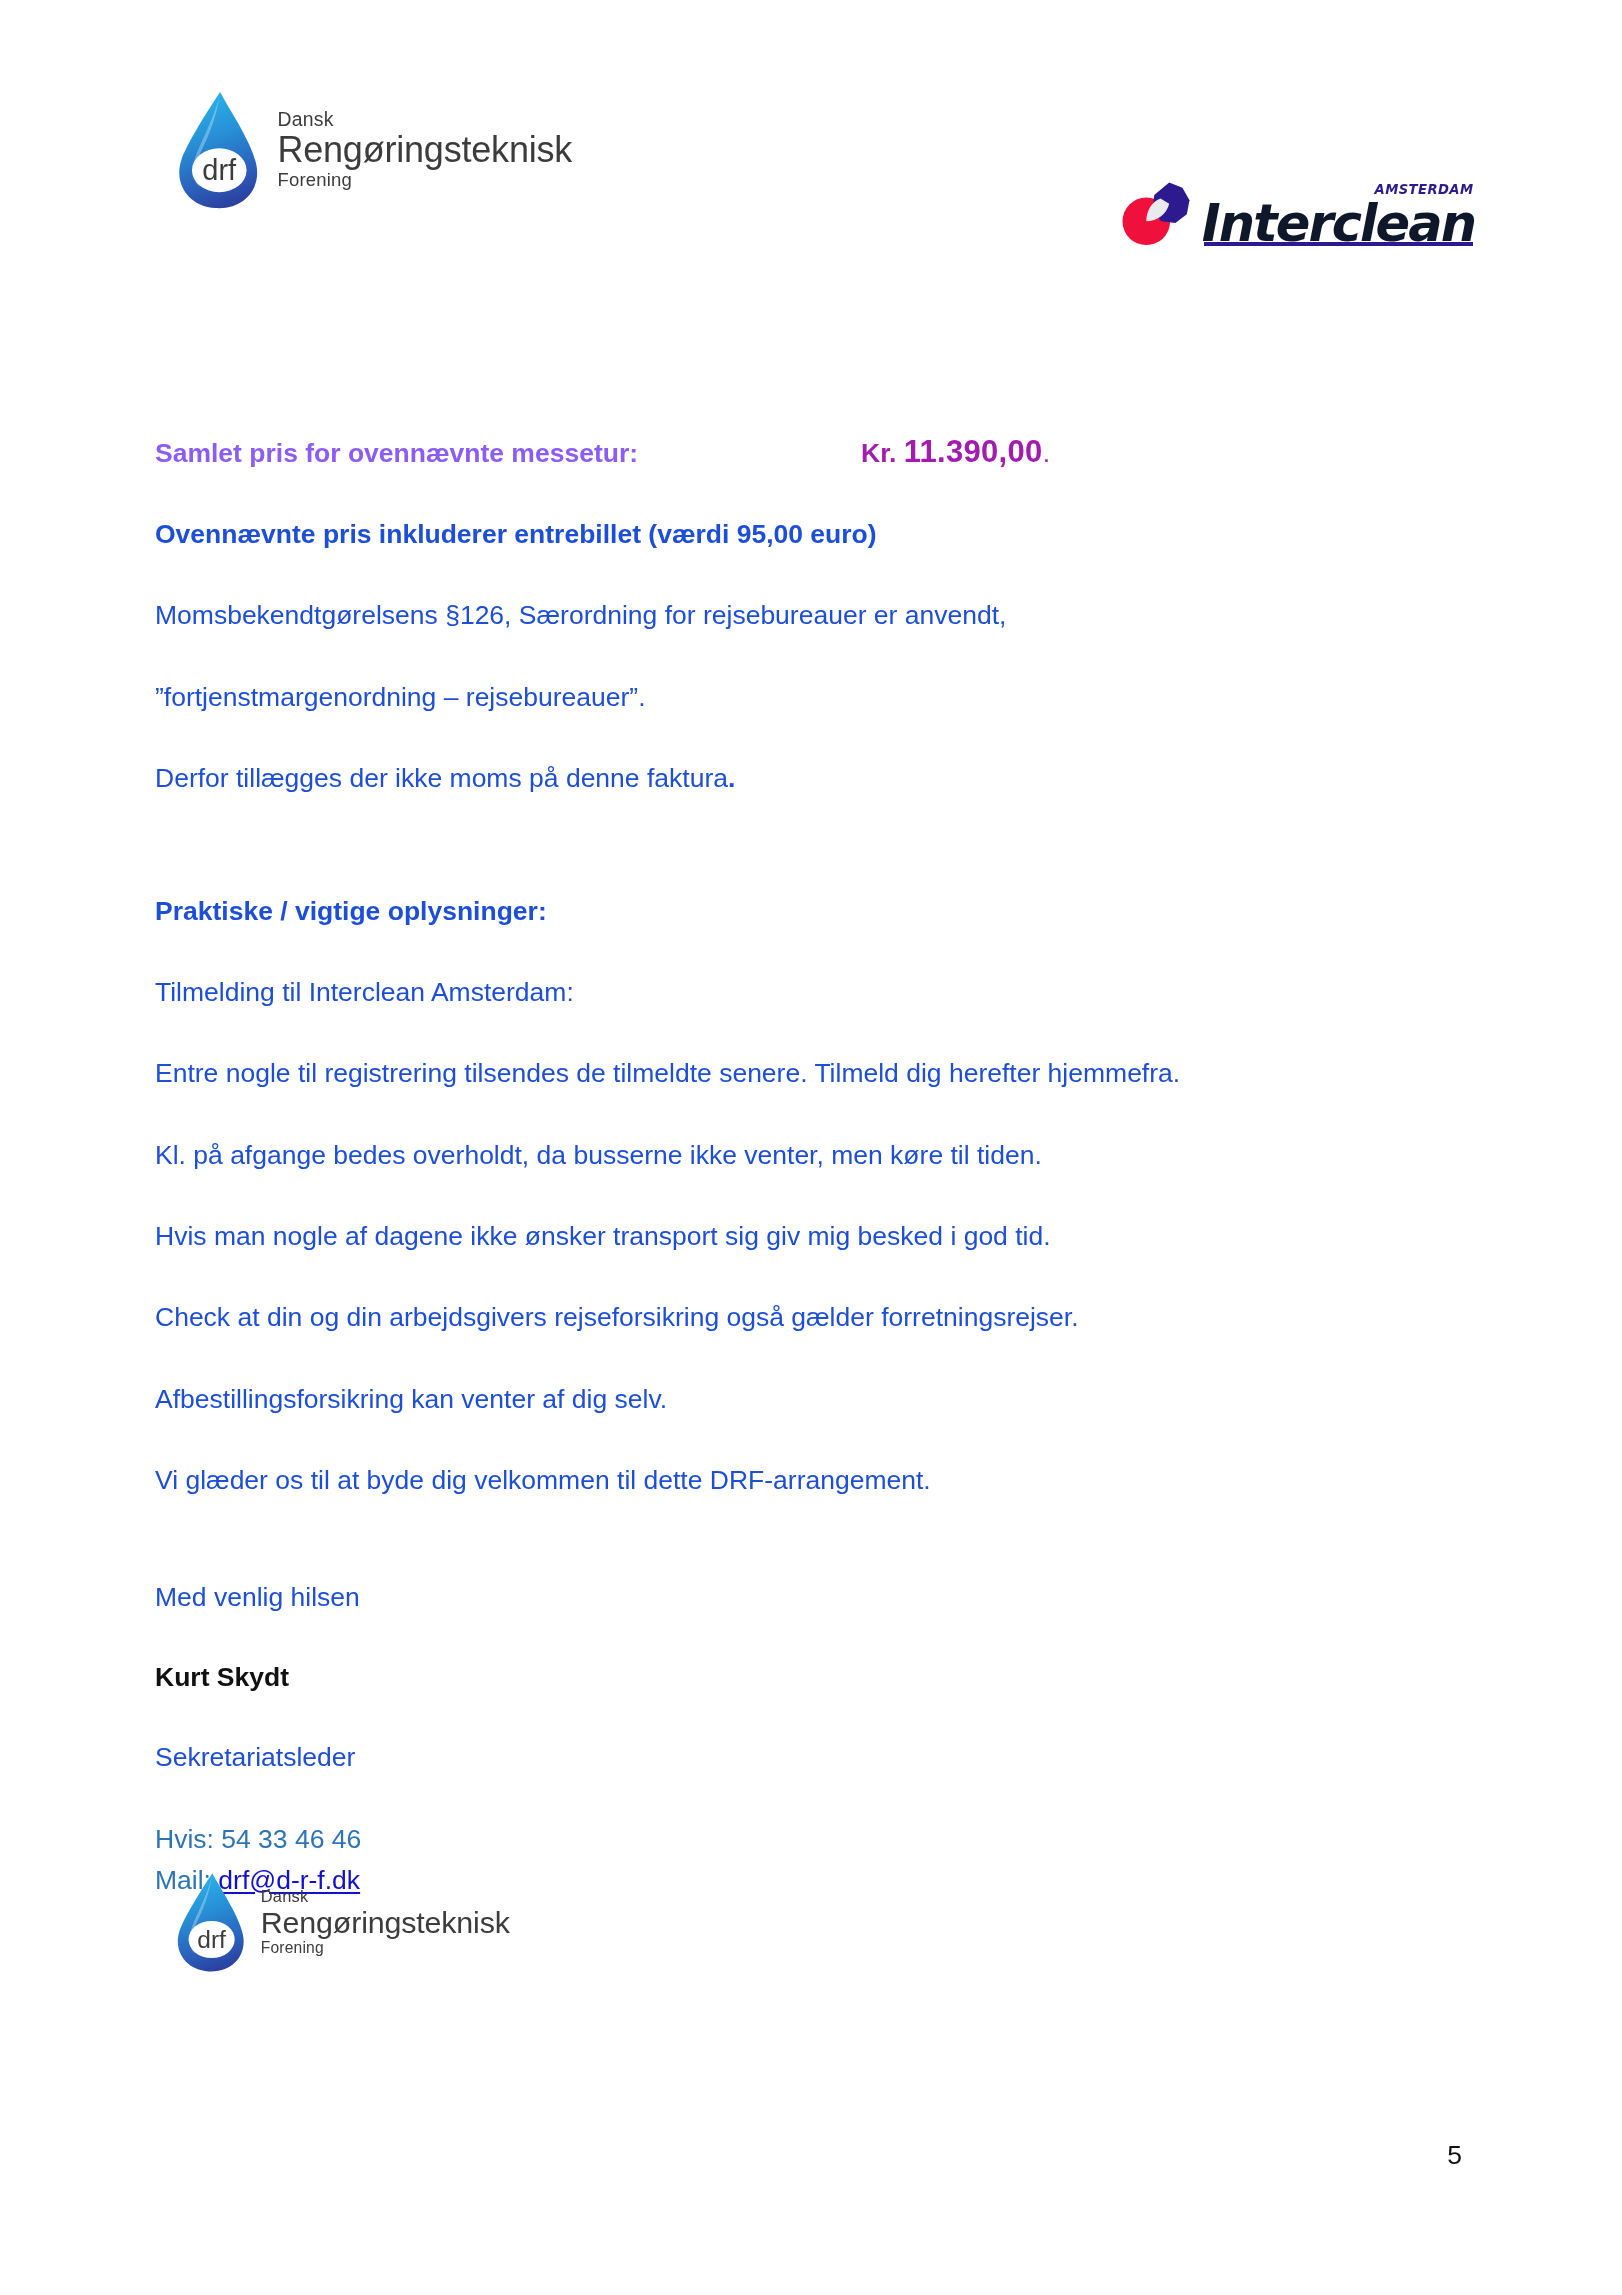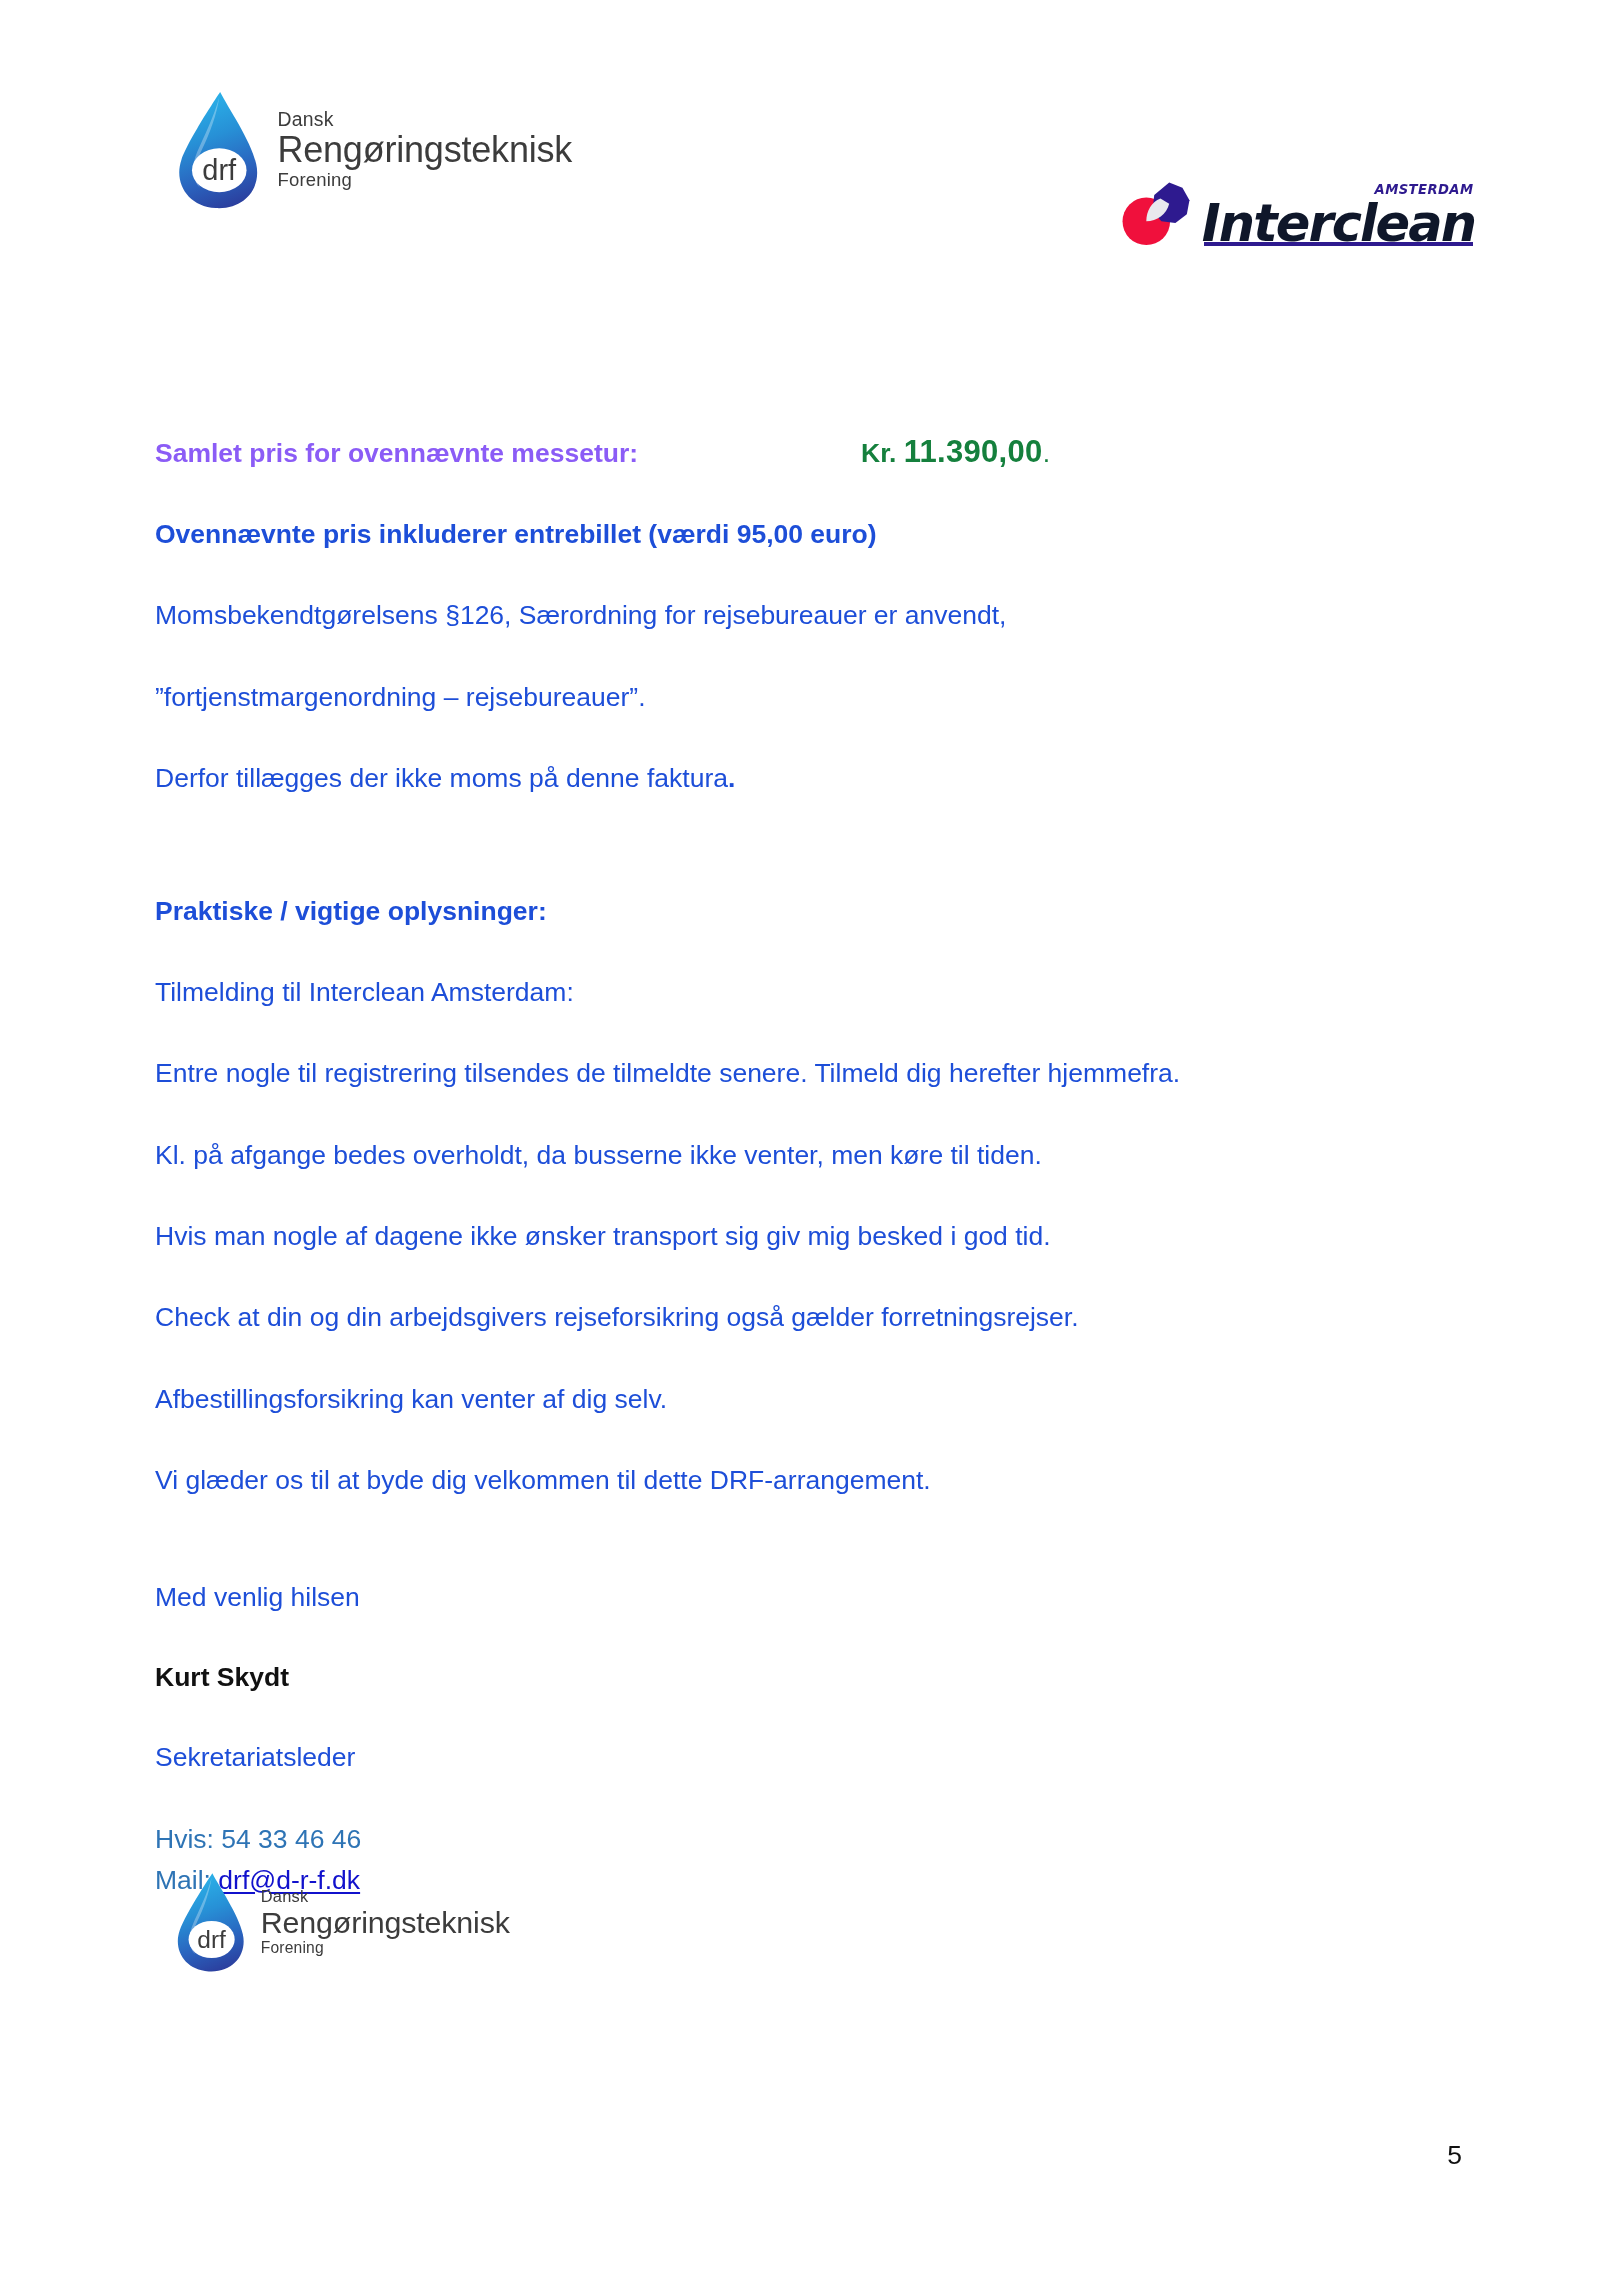--- a/index.html
+++ b/index.html
@@ -142,21 +142,21 @@
   .price-label {
     font-size: 26.5px;
     font-weight: 700;
     color: #8b5cf6;
     width: 706px;
     flex: none;
   }
   .price-amount {
     font-size: 26.5px;
     font-weight: 700;
-    color: #15803d;
+    color: #a21caf;
     white-space: pre;
   }
   .price-amount .big {
     font-size: 31px;
     font-weight: 700;
     letter-spacing: 0.3px;
   }
   .price-amount .dot {
     font-weight: 400;
     font-size: 26.5px;

